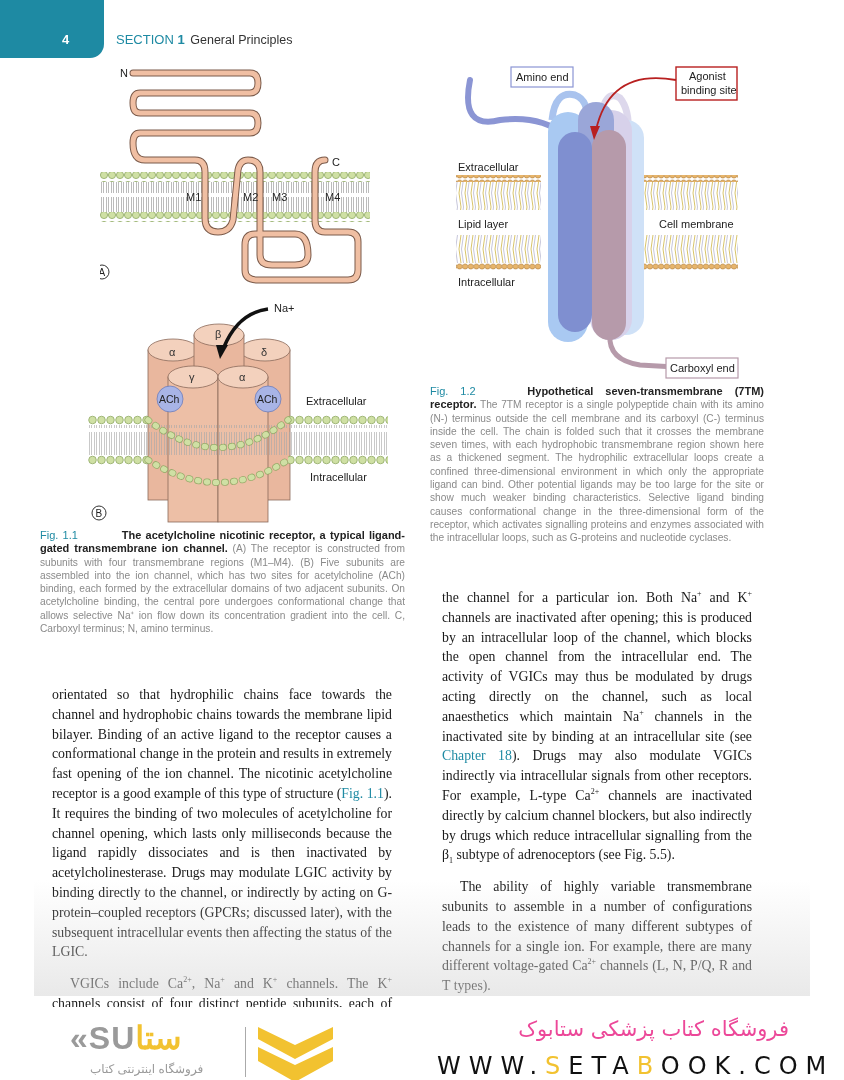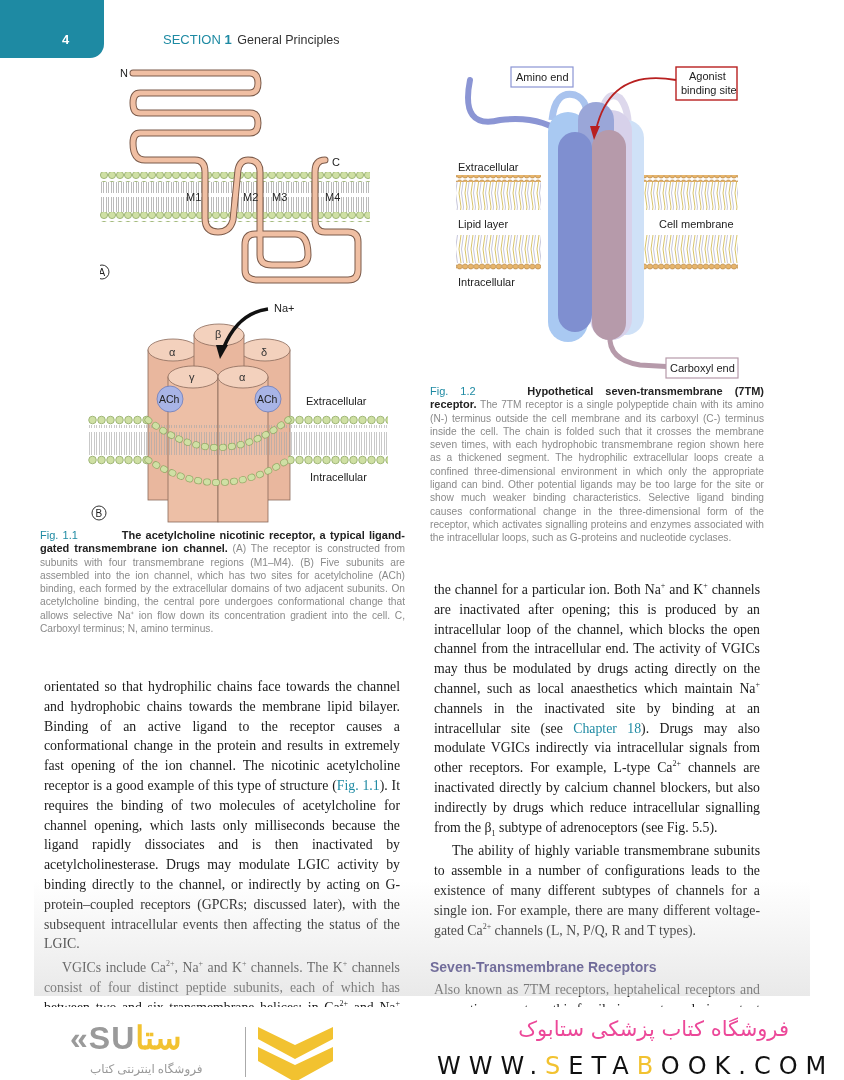--- a/index.html
+++ b/index.html
@@ -2,45 +2,45 @@
 <html><head>
 <meta charset="utf-8">
 <style>
   * { margin: 0; padding: 0; box-sizing: border-box; }
   html, body { width: 844px; height: 1080px; background: #ffffff; overflow: hidden; }
   body { position: relative; font-family: "Liberation Serif", serif; color: #222; }
 
   .page-tab { position: absolute; left: 0; top: 0; width: 104px; height: 58px; background: #1e8aa3; border-bottom-right-radius: 14px; }
   .page-num { position: absolute; left: 62px; top: 32px; color: #fff; font-family: "Liberation Sans", sans-serif; font-weight: bold; font-size: 13px; }
   .running-head { position: absolute; left: 116px; top: 32px; font-family: "Liberation Sans", sans-serif; font-size: 13px; }
-  .running-head .sec { color: #1e8aa3; margin-left: 47px; }
+  .running-head .sec { color: #1e8aa3; }
   .running-head .sec b { font-weight: bold; }
   .running-head .title { color: #333; margin-left: 2px; font-size: 12.5px; }
 
   .fig { position: absolute; }
   .fig svg text { font-family: "Liberation Sans", sans-serif; }
 
   .caption { position: absolute; font-family: "Liberation Sans", sans-serif; font-size: 10.2px; line-height: 13.3px; color: #8a8a8a; text-align: justify; }
   .caption .fig-label { color: #1e8aa3; font-size: 11px; }
   .caption .fig-title { color: #222; font-weight: bold; font-size: 11px; padding-left: 40px; }
 
   .body-text { position: absolute; font-size: 13.8px; line-height: 19.8px; color: #1a1a1a; text-align: justify; }
-  .body-text p { margin: 4px; }
+  .body-text p { margin: 12px; }
   .body-text p.indent { text-indent: 18px; }
   .link { color: #1e8aa3; }
   sup { font-size: 8px; vertical-align: super; line-height: 0; }
   sub { font-size: 8px; vertical-align: sub; line-height: 0; }
   .section-heading { font-family: "Liberation Sans", sans-serif; font-weight: bold; color: #2a2270; font-size: 14px; margin-top: 18px; line-height: 18px; }
 
   .fade { position: absolute; left: 34px; top: 880px; width: 776px; height: 116px; background: linear-gradient(to bottom, rgba(255,255,255,0), rgba(215,215,215,0.55)); pointer-events: none; }
   .footer { position: absolute; left: 0; top: 995px; width: 844px; height: 85px; background: #fff; margin-top: 12px; }
   .logo-latin { position: absolute; left: 70px; top: 12px; font-family: "Liberation Sans", sans-serif; font-weight: bold; font-size: 32px; letter-spacing: 1px; }
   .logo-latin .gray { color: #9a9a9a; }
   .logo-latin .gold { color: #f2c230; }
-  .logo-sub { position: absolute; left: 90px; top: 55px; color: #9a9a9a; font-family: Liberation Serif, serif; font-size: 12px; direction: rtl; }
+  .logo-sub { position: absolute; left: 90px; top: 55px; color: #9a9a9a; font-family: Liberation Sans, sans-serif; font-size: 12px; direction: rtl; }
   .logo-divider { position: absolute; left: 245px; top: 20px; width: 1px; height: 50px; background: #aaa; }
   .logo-chevron { position: absolute; left: 258px; top: 20px; }
   .store-name { position: absolute; right: 55px; top: 10px; font-family: "DejaVu Sans", sans-serif; font-size: 21px; color: #ec4899; direction: rtl; }
   .store-url { position: absolute; left: 437px; top: 45px; font-family: "DejaVu Sans", sans-serif; font-size: 24px; letter-spacing: 8px; color: #111; }
   .store-url .y { color: #f2c230; }
 </style>
 </head>
 <body>
 
 <div class="page-tab"></div>

